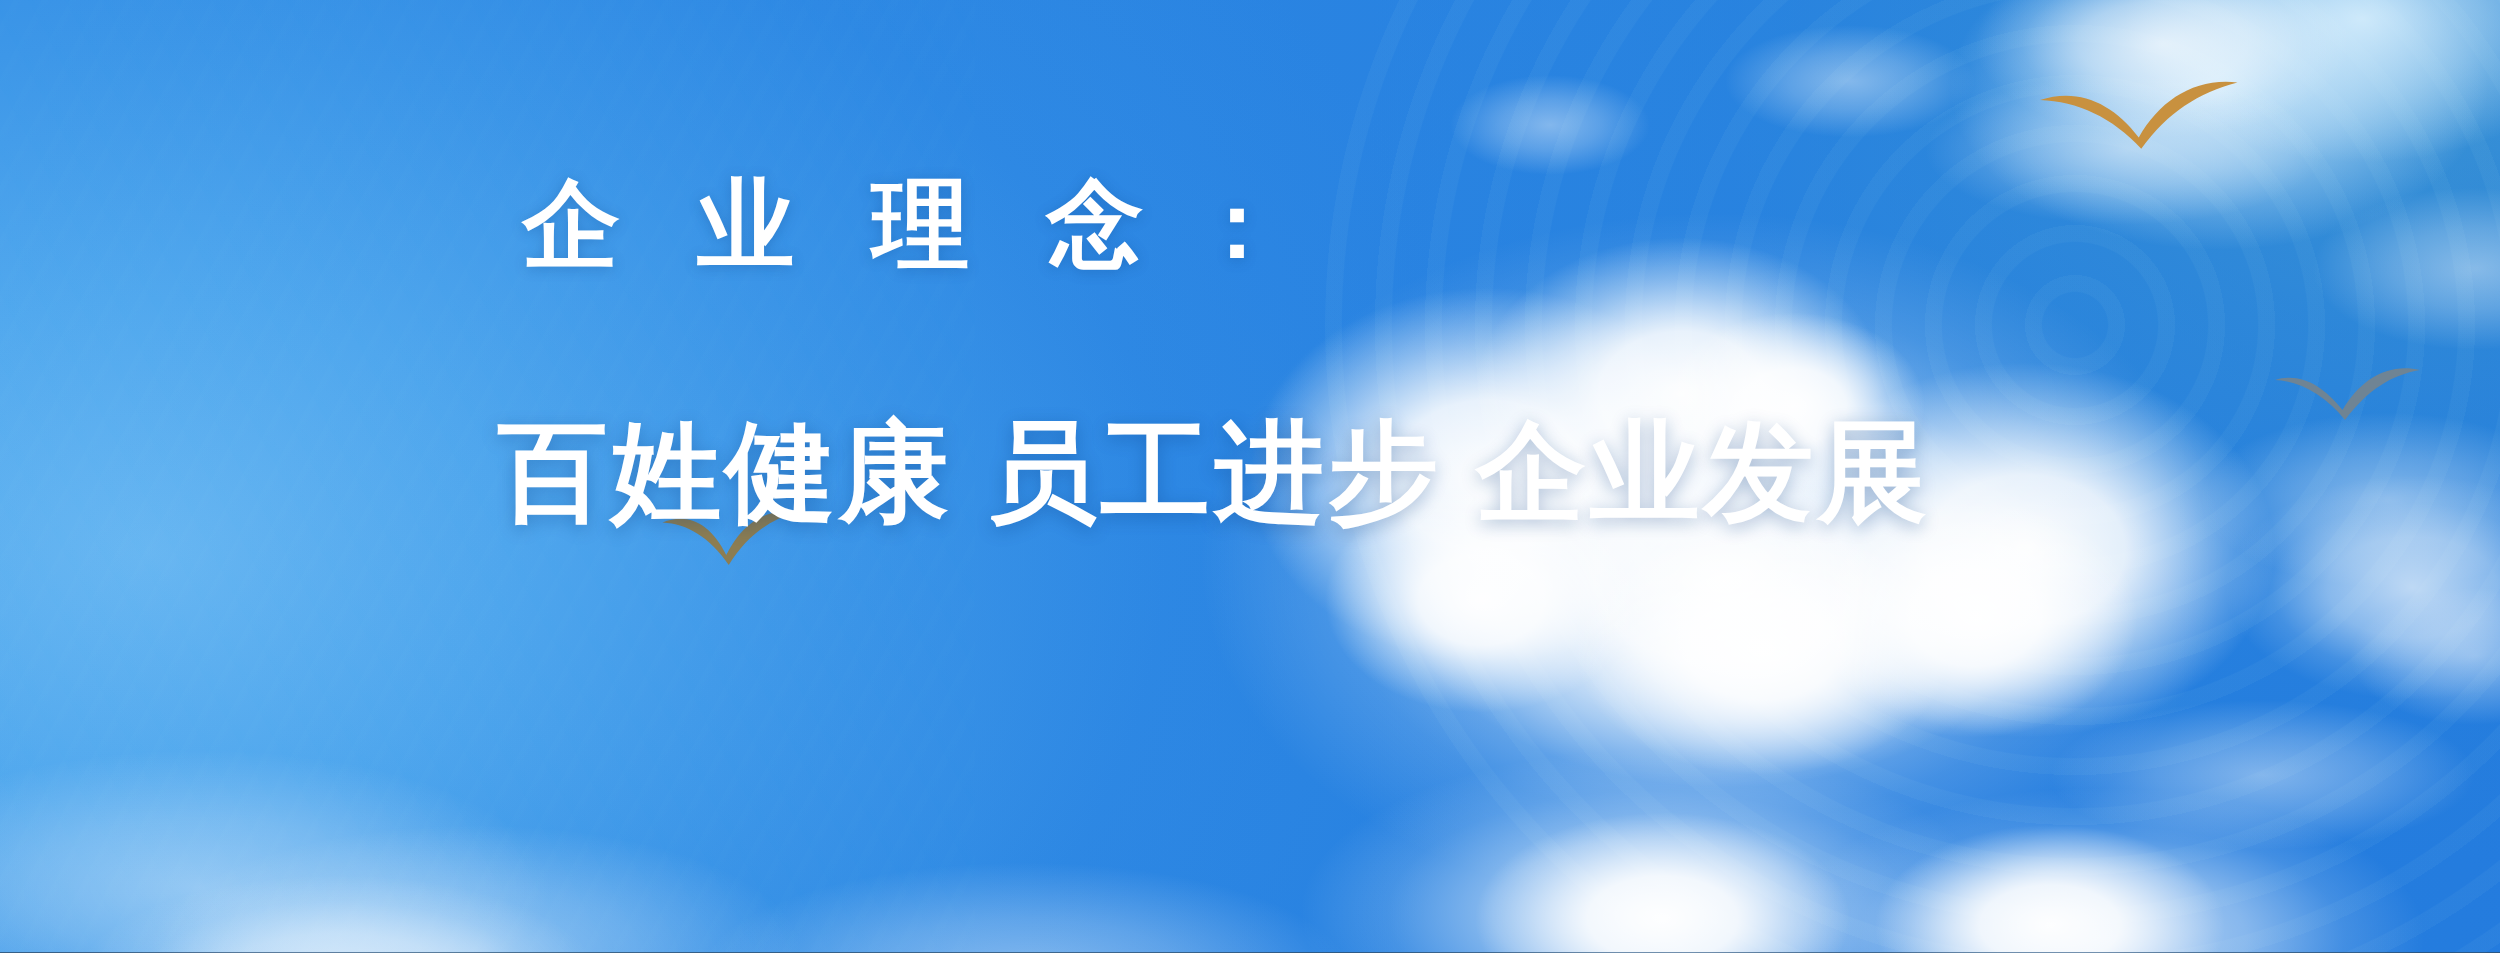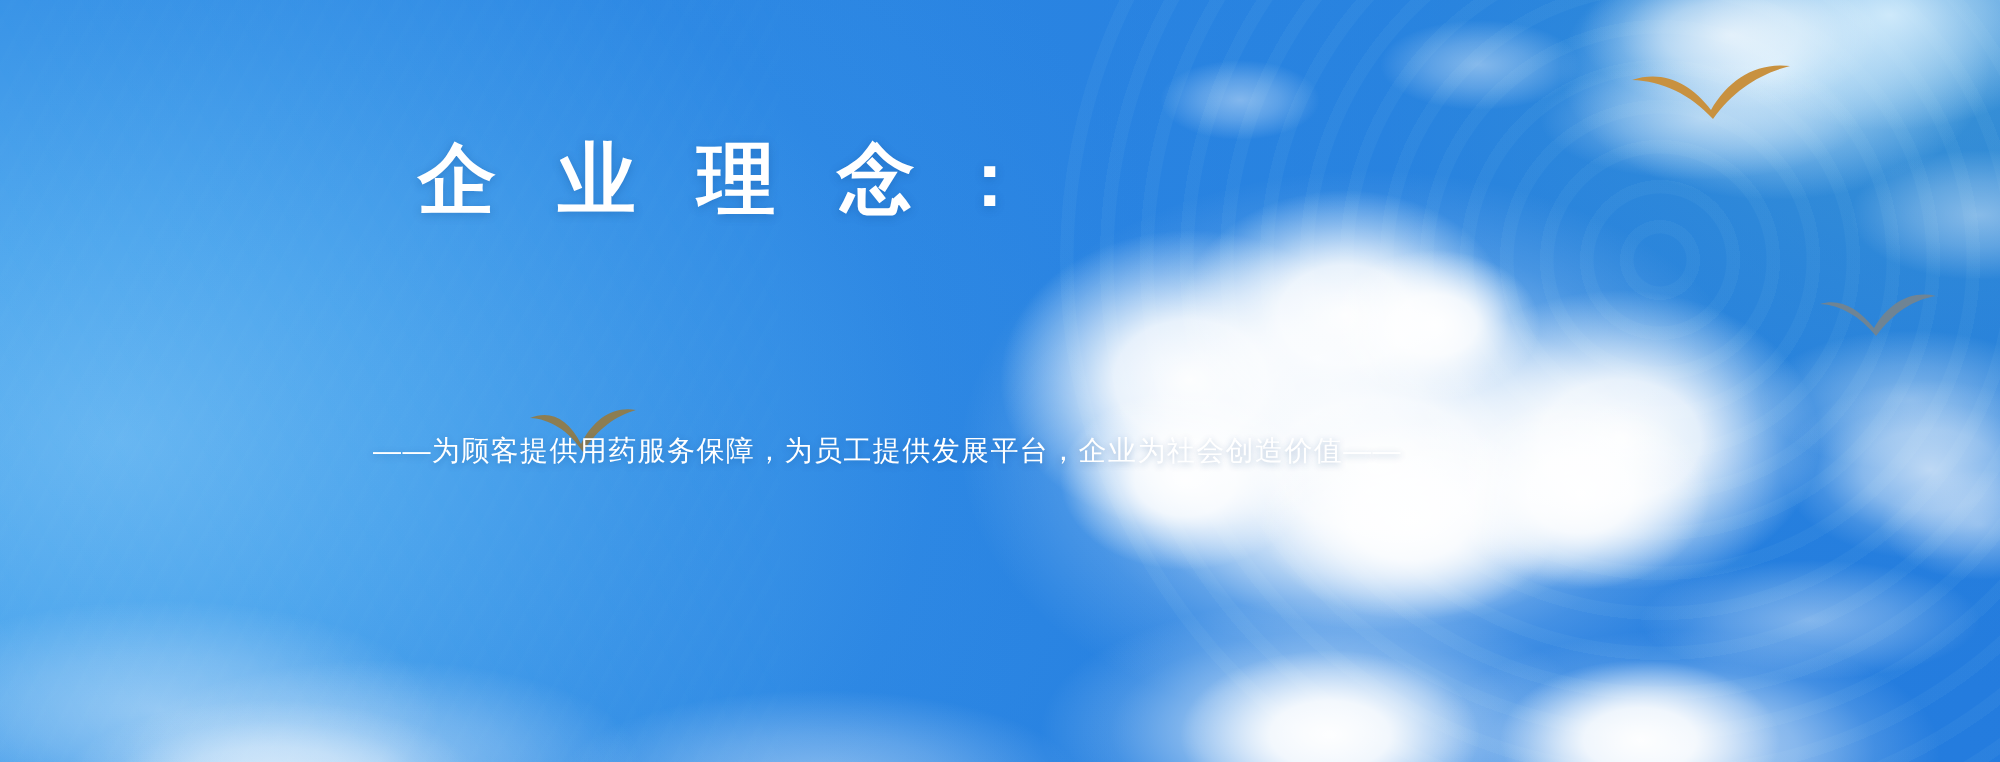--- a/index.html
+++ b/index.html
@@ -231,16 +231,16 @@
 
   <div class="bird" style="left:528px; top:402px; width:110px; height:52px;">
     <svg viewBox="0 0 110 52" xmlns="http://www.w3.org/2000/svg" aria-hidden="true">
       <path d="M2 16 C22 8 40 16 53 42 C66 16 86 4 108 8
                C88 14 70 26 55 50 C40 28 22 17 2 16 Z" fill="#8c7d52"></path>
     </svg>
   </div>
 
   <div class="content">
     <div class="headline">企 业 理 念 :</div>
-    <div class="tagline">——为顾客提供用药服务保障，为员工提供发展平台，企业为社会创造价值——</div>
+    <div class="slogan">百姓健康  员工进步  企业发展</div>
   </div>
 
 </div>
 
 </body></html>

